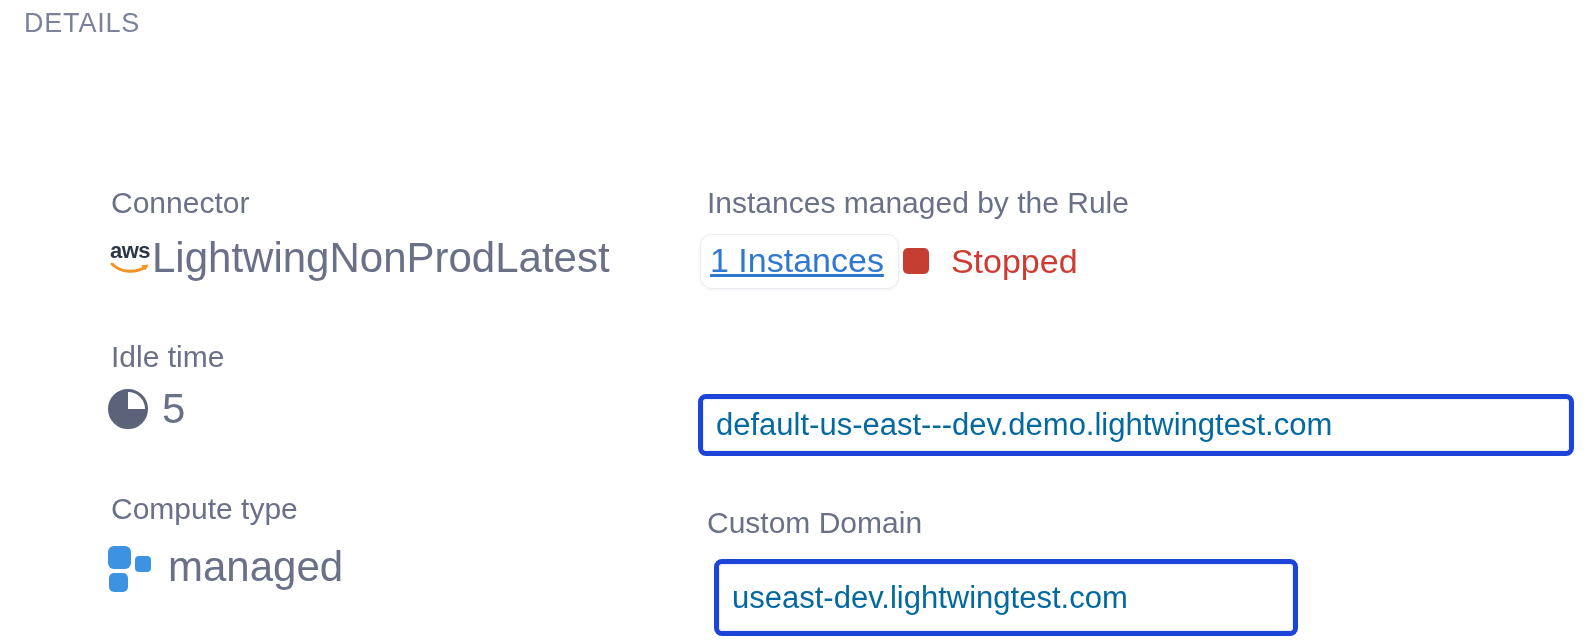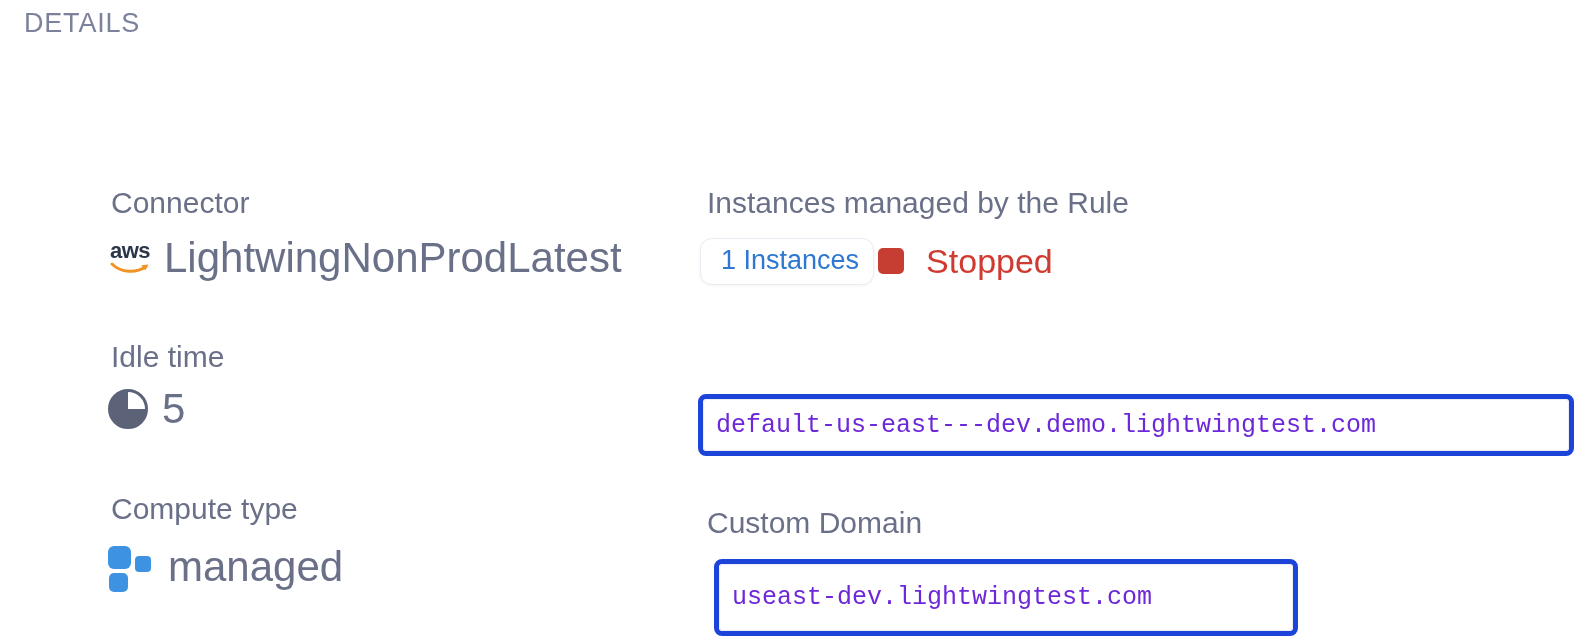--- a/index.html
+++ b/index.html
@@ -30,21 +30,21 @@
     display: flex; align-items: center;
     white-space: nowrap;
   }
   .value-text {
     font-size: 42px; color: #6a7088;
   }
 
   
   .aws-logo {
     display: inline-flex; flex-direction: column; align-items: center;
-    width: 44px; margin-right: 12px;
+    width: 44px; 
   }
   .aws-logo .aws-word {
     font-size: 22px; font-weight: 700; color: #2b3648;
     letter-spacing: -0.5px; line-height: 0.9;
   }
   .aws-logo svg { display: block; margin-top: 1px; }
 
   
   .pie-icon {
     width: 40px; height: 40px; border-radius: 50%;
@@ -63,23 +63,24 @@
   .blocks-icon .sq2 { left: 29px; top: 14px; width: 16px; height: 16px; border-radius: 4px; }
   .blocks-icon .sq3 { left: 3px;  top: 31px; width: 19px; height: 19px; border-radius: 5px; }
 
   
   .instances-chip {
     display: inline-flex; align-items: center;
     background: #ffffff;
     border: 1px solid #ebebf3;
     border-radius: 12px;
     box-shadow: 0 1px 3px rgba(40,41,61,0.06);
-    padding: 6px 14px 8px 20px;
-    font-size: 27px; color: #2e78d2;
+    padding: 6px 14px 8px 9px;
+    font-size: 34px; color: #2e78d2;
     cursor: pointer;
+    text-decoration: underline;
   }
   .status-square {
     width: 26px; height: 26px; border-radius: 5px;
     background: #c63e32;
     margin-left: 4px; margin-right: 22px; flex: 0 0 auto;
   }
   .status-text { font-size: 34px; color: #cf3b30; }
 
   
   .domain-box {
@@ -93,21 +94,21 @@
   .domain-inner {
     flex: 1;
     display: flex; align-items: center;
     border: 1px solid #ececf3;
     border-radius: 4px;
     background: #ffffff;
     padding: 0 12px;
     overflow: hidden;
   }
   .domain-text {
-    font-size: 25px; color: #6d28d9; white-space: nowrap; font-family: Liberation Mono, monospace;
+    font-size: 31px; color: #0369a1; white-space: nowrap;
   }
 
   
   .pos-connector-label   { left: 111px; top: 186px; }
   .pos-connector-value   { left: 108px; top: 232px; height: 52px; }
   .pos-instances-label   { left: 707px; top: 186px; }
   .pos-instances-value   { left: 700px; top: 234px; height: 54px; }
   .pos-idle-label        { left: 111px; top: 340px; }
   .pos-idle-value        { left: 108px; top: 386px; height: 46px; }
   .pos-host-label        { left: 707px; top: 342px; }

